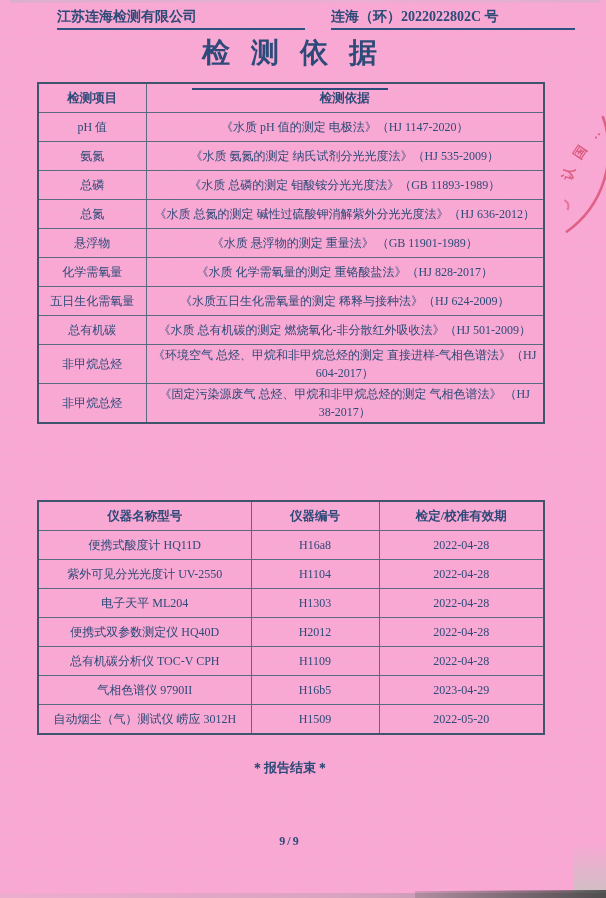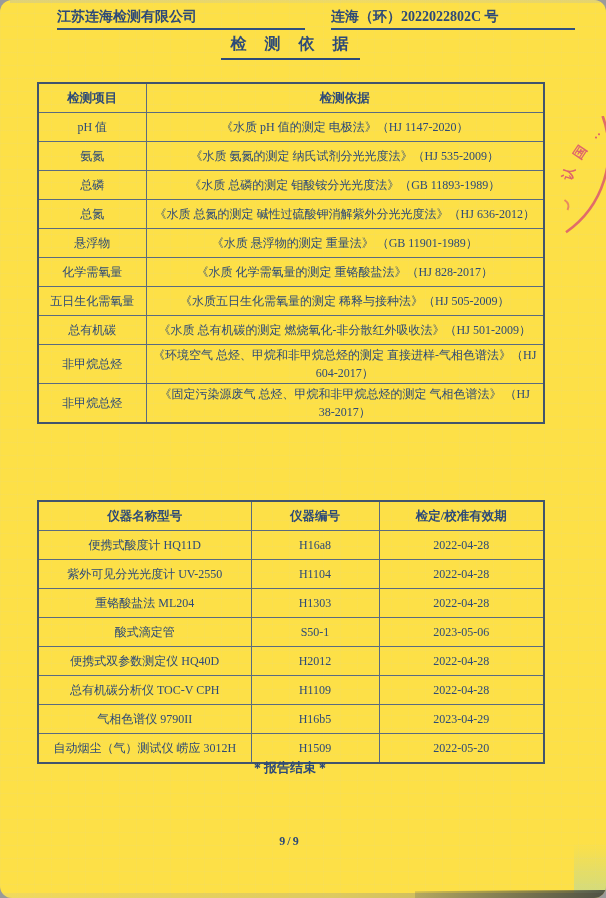--- a/index.html
+++ b/index.html
@@ -1,24 +1,23 @@
 <!DOCTYPE html>
 <html><head>
 <meta charset="utf-8">
 <style>
   html,body{margin:0;padding:0;background:#9a9a9a;}
   .page{
     position:relative;
     width:606px;height:898px;
     margin:0 auto;
-    background:#fde047;
+    background:#f9a8d4;
     overflow:hidden;
     font-family:"Liberation Serif","DejaVu Serif",serif;
     color:#2d4a78;
-    border-radius:12px;
   }
   .page::before{
     content:"";position:absolute;inset:0;pointer-events:none;
     background:repeating-linear-gradient(180deg, rgba(200,206,214,.07) 0 1px, transparent 1px 13px),
                repeating-linear-gradient(90deg, rgba(200,206,214,.05) 0 1px, transparent 1px 17px);
   }
   
   .doc-header{
     position:absolute;top:8px;left:57px;right:31px;
     display:flex;justify-content:space-between;align-items:flex-end;
@@ -26,23 +25,23 @@
   }
   .doc-header .seg{border-bottom:2px solid #30507f;padding-bottom:2px;}
   .doc-header .seg-left{width:248px;}
   .doc-header .seg-right{width:244px;}
   
   .section-title{
     position:absolute;left:37px;width:506px;text-align:center;
   }
   .section-title span{
     display:inline-block;
-    font-size:16px;font-weight:bold;letter-spacing:7px;
+    font-size:28px;font-weight:bold;letter-spacing:7px;
     border-bottom:2.5px solid #2d4a78;
-    padding:0 4px 3px 10px;
+    padding:0 4px 16px 10px;
   }
   .title-1{top:34px;}
   .title-2{top:450px;}
   
   table{
     position:absolute;left:37px;width:506px;
     border-collapse:collapse;table-layout:fixed;
     font-size:12px;color:#2d4a78;
   }
   .tbl-basis{top:82px;}
@@ -141,21 +140,21 @@
         <tr>
           <td>悬浮物</td>
           <td>《水质 悬浮物的测定 重量法》 （GB 11901-1989）</td>
         </tr>
         <tr>
           <td>化学需氧量</td>
           <td>《水质 化学需氧量的测定 重铬酸盐法》（HJ 828-2017）</td>
         </tr>
         <tr>
           <td>五日生化需氧量</td>
-          <td>《水质五日生化需氧量的测定 稀释与接种法》（HJ 505-2009）</td>
+          <td>《水质五日生化需氧量的测定 稀释与接种法》（HJ 624-2009）</td>
         </tr>
         <tr>
           <td>总有机碳</td>
           <td>《水质 总有机碳的测定 燃烧氧化-非分散红外吸收法》（HJ 501-2009）</td>
         </tr>
         <tr>
           <td>非甲烷总烃</td>
           <td>《环境空气 总烃、甲烷和非甲烷总烃的测定 直接进样-气相色谱法》（HJ 604-2017）</td>
         </tr>
         <tr>
@@ -184,28 +183,23 @@
           <td>便携式酸度计 HQ11D</td>
           <td>H16a8</td>
           <td>2022-04-28</td>
         </tr>
         <tr>
           <td>紫外可见分光光度计 UV-2550</td>
           <td>H1104</td>
           <td>2022-04-28</td>
         </tr>
         <tr>
-          <td>重铬酸盐法 ML204</td>
+          <td>电子天平 ML204</td>
           <td>H1303</td>
           <td>2022-04-28</td>
-        </tr>
-        <tr>
-          <td>酸式滴定管</td>
-          <td>S50-1</td>
-          <td>2023-05-06</td>
         </tr>
         <tr>
           <td>便携式双参数测定仪 HQ40D</td>
           <td>H2012</td>
           <td>2022-04-28</td>
         </tr>
         <tr>
           <td>总有机碳分析仪 TOC-V CPH</td>
           <td>H1109</td>
           <td>2022-04-28</td>

